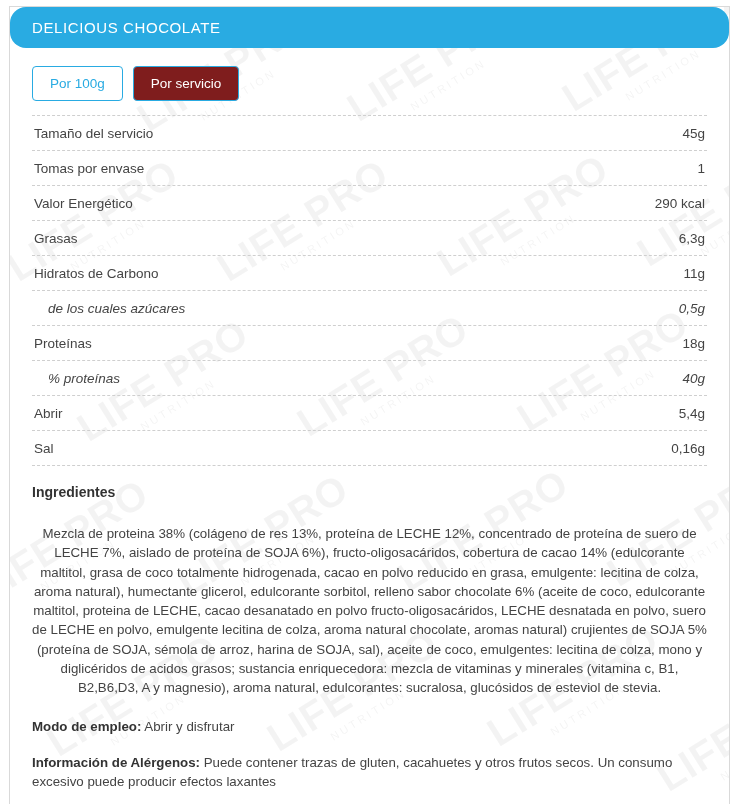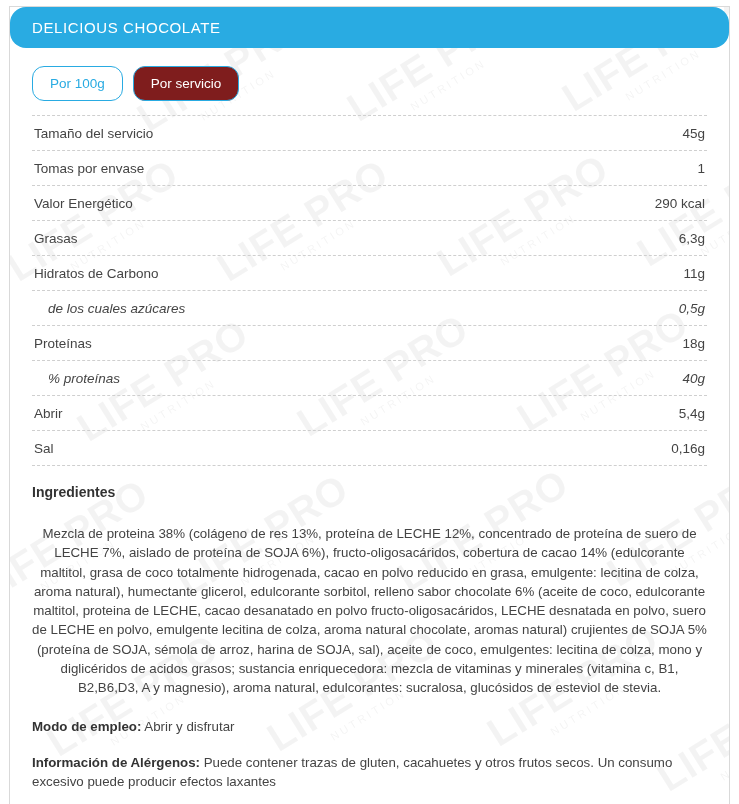--- a/index.html
+++ b/index.html
@@ -60,21 +60,21 @@
 
   .tabs {
     display: flex;
     gap: 10px;
     padding: 18px 22px 14px 22px;
     box-sizing: border-box;
   }
   .tab {
     font-size: 13.5px;
     padding: 9px 17px;
-    border-radius: 12px;
+    border-radius: 4px;
     cursor: pointer;
     box-sizing: border-box;
     white-space: nowrap;
   }
   .tab-inactive {
     background: #ffffff;
     color: #29abe2;
     border: 1px solid #29abe2;
   }
   .tab-active {

